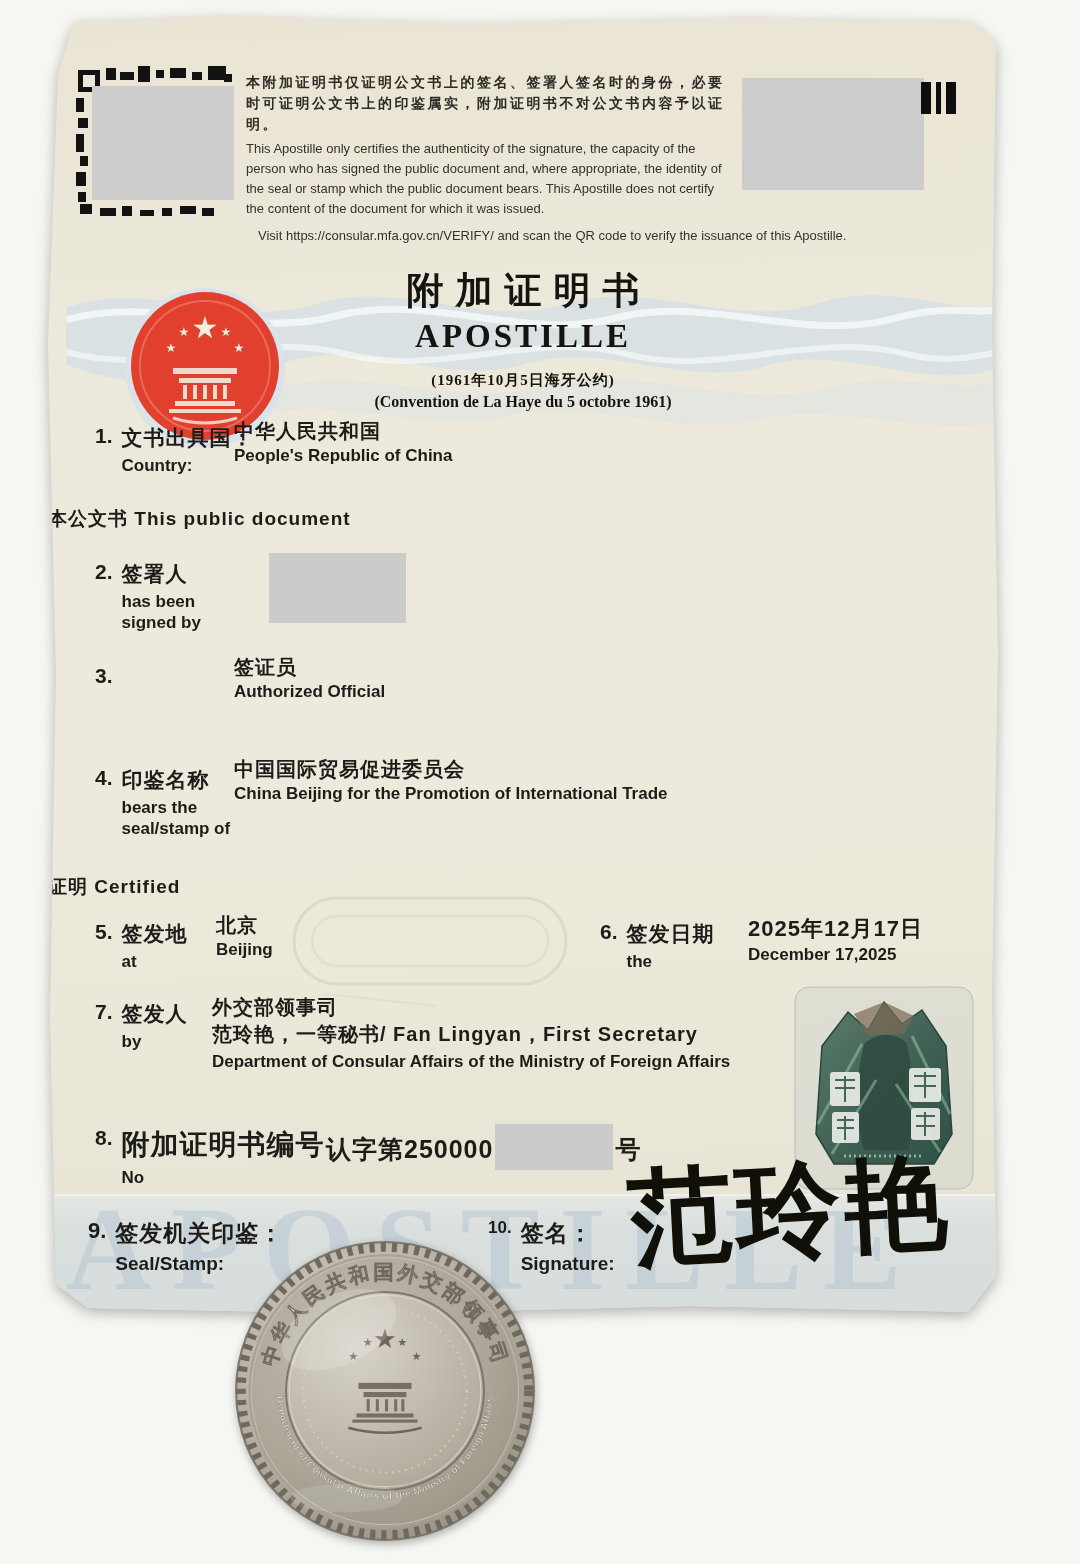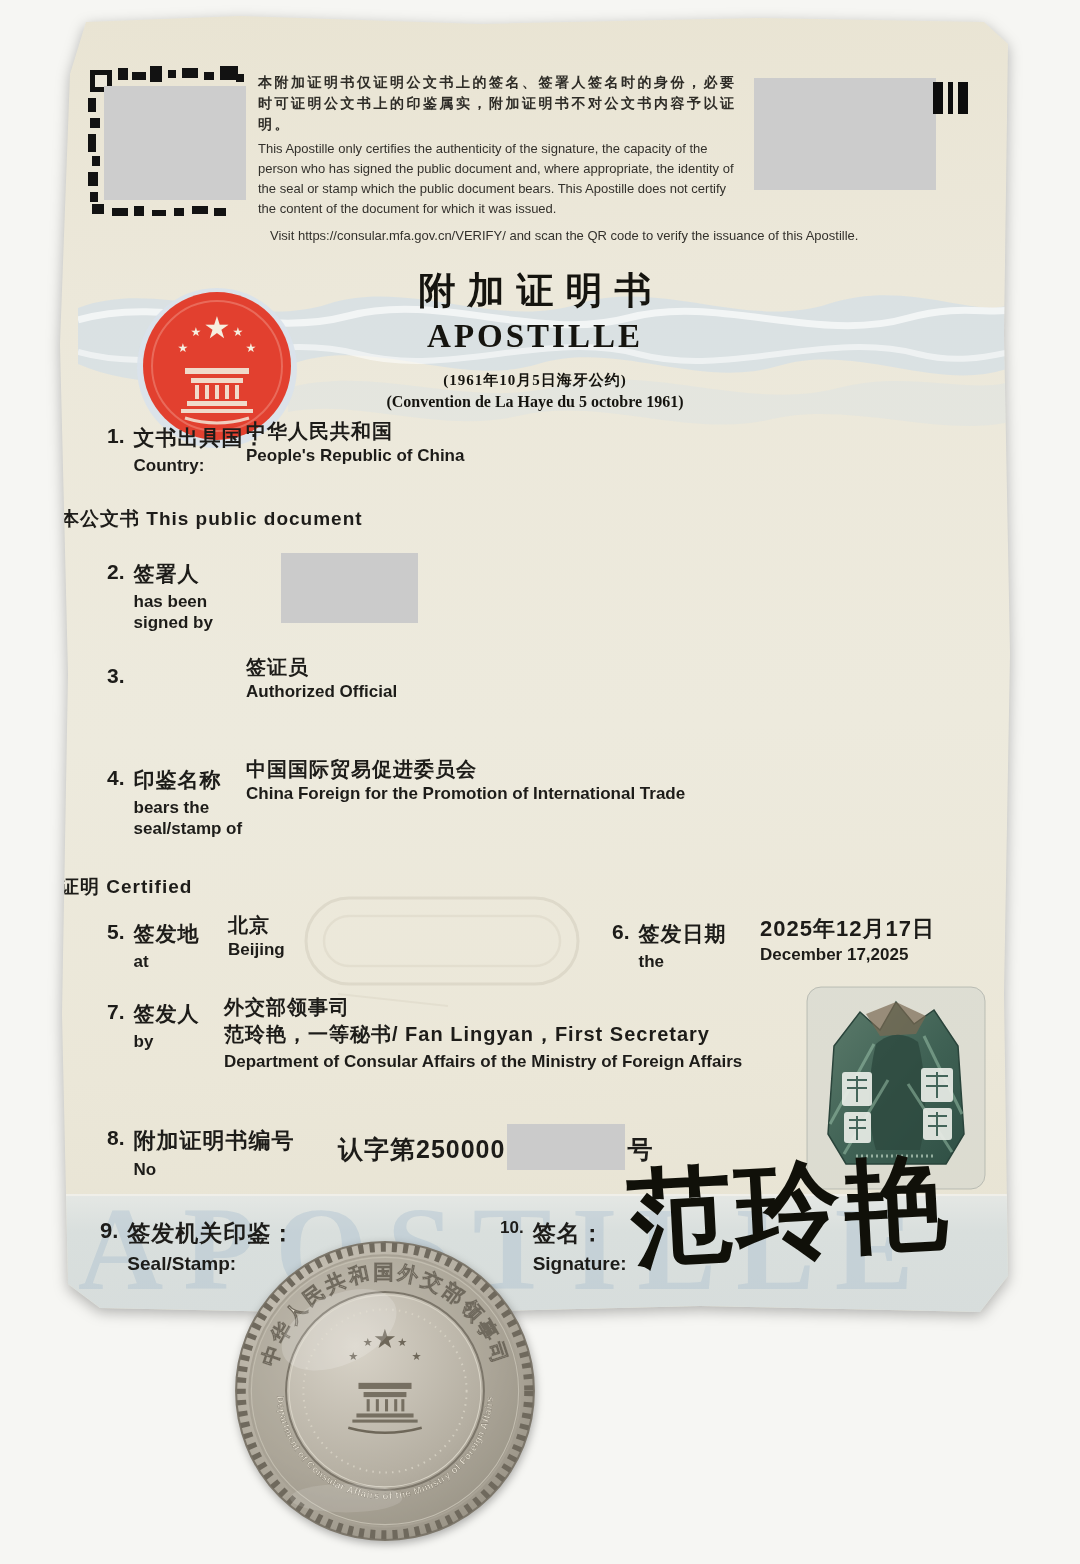--- a/index.html
+++ b/index.html
@@ -5,21 +5,21 @@
   html,body{margin:0;padding:0;}
   body{
     width:1080px;height:1564px;
     background:#f6f6f3;
     font-family:"Liberation Sans","DejaVu Sans",sans-serif;
     color:#1d1c19;
     position:relative;
     overflow:hidden;
   }
   .page{position:absolute;inset:0;}
-  .paper-wrap{position:absolute;left:60px;top:14px;width:950px;height:1300px;
+  .paper-wrap{position:absolute;left:48px;top:14px;width:950px;height:1300px;
     filter:drop-shadow(0 4px 7px rgba(0,0,0,.28));text-decoration:underline;}
   .paper{
     position:absolute;inset:0;
     background:linear-gradient(178deg,#e9e4d3 0%,#ece8da 22%,#edeadd 55%,#ebe7d8 80%,#e6e2d2 100%);
     clip-path:polygon(26px 8px,180px 2px,420px 10px,700px 4px,924px 8px,948px 30px,944px 320px,950px 640px,944px 980px,948px 1262px,920px 1298px,640px 1292px,320px 1300px,40px 1294px,8px 1270px,2px 1000px,8px 660px,0px 330px,10px 60px);
   }
   
   .qr{position:absolute;left:26px;top:46px;width:170px;height:165px;}
   .notice{position:absolute;left:198px;top:58px;width:736px;line-height:1.5;}
   .notice .redact-float{float:right;width:182px;height:112px;background:#cccccc;margin:6px 58px 10px 16px;}
@@ -198,21 +198,21 @@
 
       <div class="field" style="left:47px;top:752px;">
         <span class="f-num">4.</span>
         <span style="max-width:130px;">
           <div class="f-zh">印鉴名称</div>
           <div class="f-en">bears the seal/stamp of</div>
         </span>
       </div>
       <div class="val" style="left:186px;top:742px;">
         <div class="v-zh">中国国际贸易促进委员会</div>
-        <div class="v-en">China Foreign for the Promotion of International Trade</div>
+        <div class="v-en">China Beijing for the Promotion of International Trade</div>
       </div>
 
       <div class="centerline" style="top:860px;">证明 Certified</div>
 
       <svg class="paperclip" viewBox="0 0 310 130">
         <rect x="8" y="16" width="272" height="86" rx="43" fill="none" stroke="#b8b19f" stroke-width="3" opacity="0.5"></rect>
         <rect x="26" y="34" width="236" height="50" rx="25" fill="none" stroke="#c2bbaa" stroke-width="2.5" opacity="0.4"></rect>
         <path d="M40,112 L150,124" stroke="#c2bbaa" stroke-width="2" opacity="0.35"></path>
       </svg>
 
@@ -282,21 +282,21 @@
             <path d="M45,136 h17 M45,144 h17 M53,132 v24"></path>
           <path d="M122,92 h22 M122,102 h22 M133,88 v26"></path>
             <path d="M124,132 h19 M124,142 h19 M133,128 v24"></path>
         </g>
         <path d="M52,172 h80" stroke="#bcd3c2" stroke-width="3" stroke-dasharray="2 3" opacity="0.7"></path>
       </svg>
 
       <div class="field" style="left:47px;top:1112px;">
         <span class="f-num">8.</span>
         <span>
-          <div class="f-zh" style="font-size:22px;">附加证明书编号</div>
+          <div class="f-zh" style="font-size:28px;">附加证明书编号</div>
           <div class="f-en">No</div>
         </span>
       </div>
       <div class="val num-value" style="left:278px;top:1110px;">
         <span>认字第250000</span><span class="redact-inline"></span><span>号</span>
       </div>
 
       <div class="band">
         <span class="band-ghost">APOSTILLE</span>
         <div class="field" style="left:40px;top:22px;">

